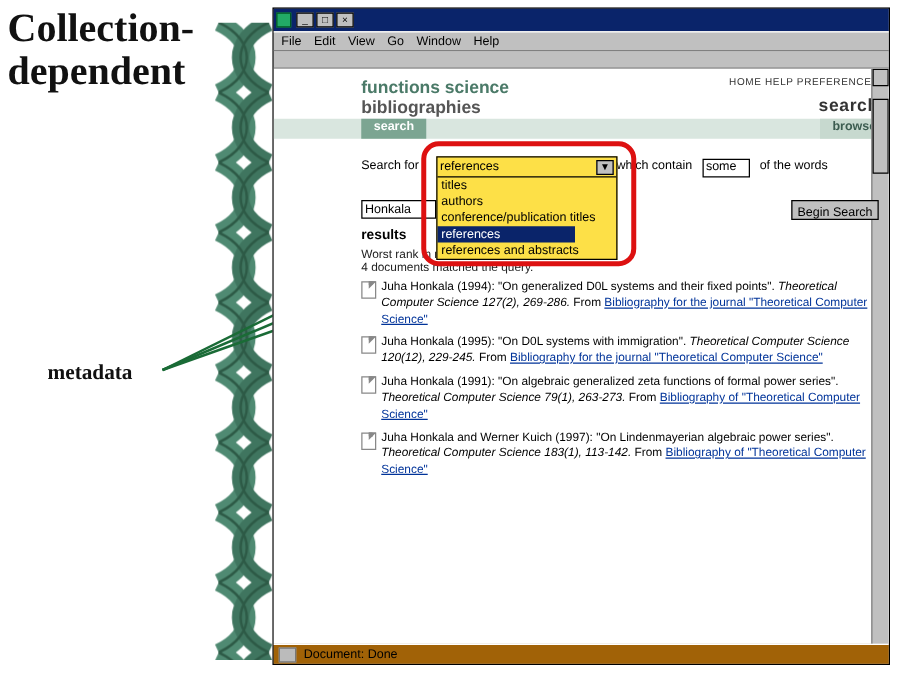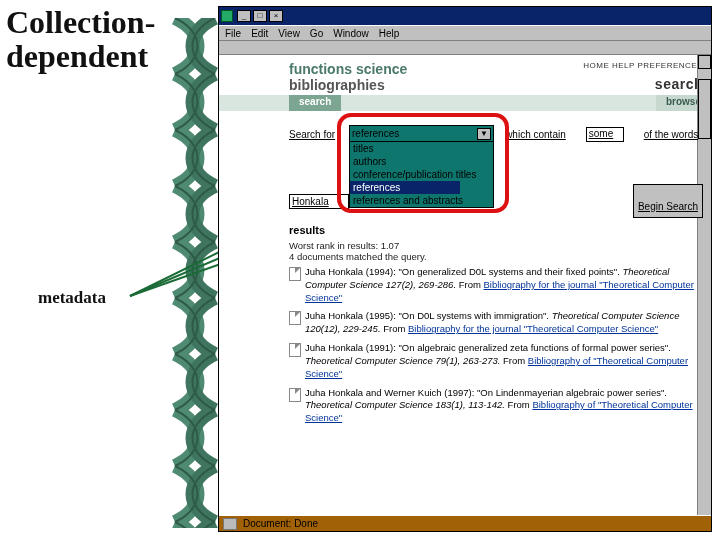--- a/index.html
+++ b/index.html
@@ -100,33 +100,32 @@
     display:flex; background:#d9e6df; height:16px;
     font-size:10px; font-weight:bold; color:#3c5c50;
     padding-left:70px;
   }
   .tabsrow .tab { background:#7ca592; color:#fff; padding:1px 10px; }
   .tabsrow .spacer { flex:1; }
   .tabsrow .tab2 { padding:1px 10px; color:#3c5c50; background:#c7d9cf; }
   .searchform {
     padding: 16px 8px 4px 70px;
     font-size: 10px;
-    display:flex; flex-wrap:wrap; align-items:center; gap:20px;
+    display:flex; flex-wrap:wrap; align-items:flex-start; gap:8px;
     position: relative;
-    text-decoration: underline;
   }
   .inp {
     border:1px solid #000; background:#fff;
     height:15px; font-size:10px; padding:0 2px;
   }
   .sel { width:110px; display:inline-block; }
   .selsmall { width:38px; }
   .btn {
     background:#c0c0c0; border:1px solid #000;
-    height:16px; font-size:10px; padding:16px 4px;
+    height:16px; font-size:10px; padding:4px 4px;
   }
   .qinput { width:60px; }
   .results-label {
     padding: 2px 8px 2px 70px;
     font-size:11px; font-weight:bold;
   }
   .results-info {
     padding: 2px 8px 4px 70px;
     font-size: 9.5px; color:#222;
   }
@@ -151,21 +150,21 @@
     border-top:1px solid #fff;
     display:flex; align-items:center;
     font-size:10px; color:#000; padding:0 4px; gap:6px;
   }
   .statusbar .sicon { width:14px;height:12px;background:#bbb;border:1px solid #777;}
   
   .dropdown {
     position:absolute;
     left: 130px; top: 14px;
     width: 145px;
-    background:#0f766e; border:1px solid #000;
+    background:#fde047; border:1px solid #000;
     z-index: 5;
   }
   .dropdown .selhead {
     height:16px; border-bottom:1px solid #000;
     display:flex; align-items:center; justify-content:space-between;
     padding:0 2px;
   }
   .dropdown .selhead .arrow {
     width:14px;height:12px;background:#c0c0c0;border:1px solid #000;
     font-size:8px; text-align:center; line-height:10px;

